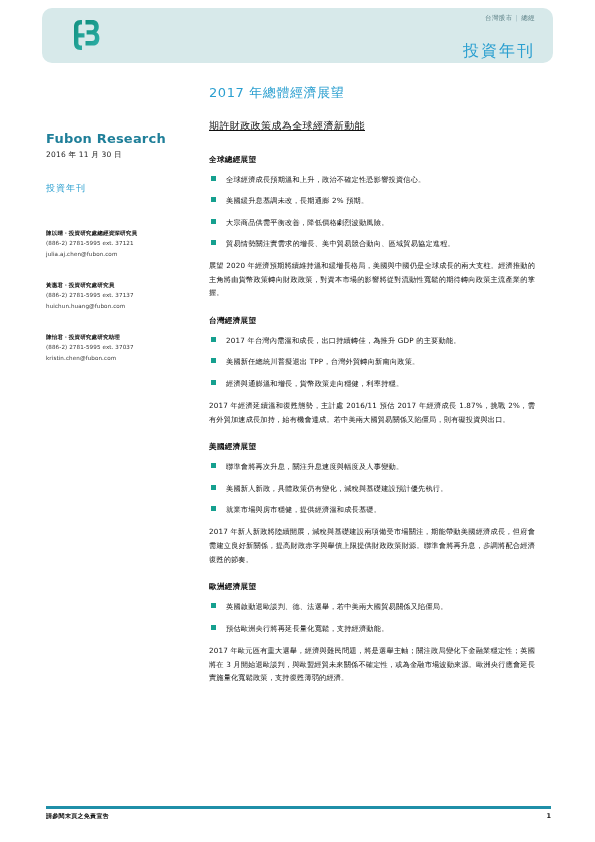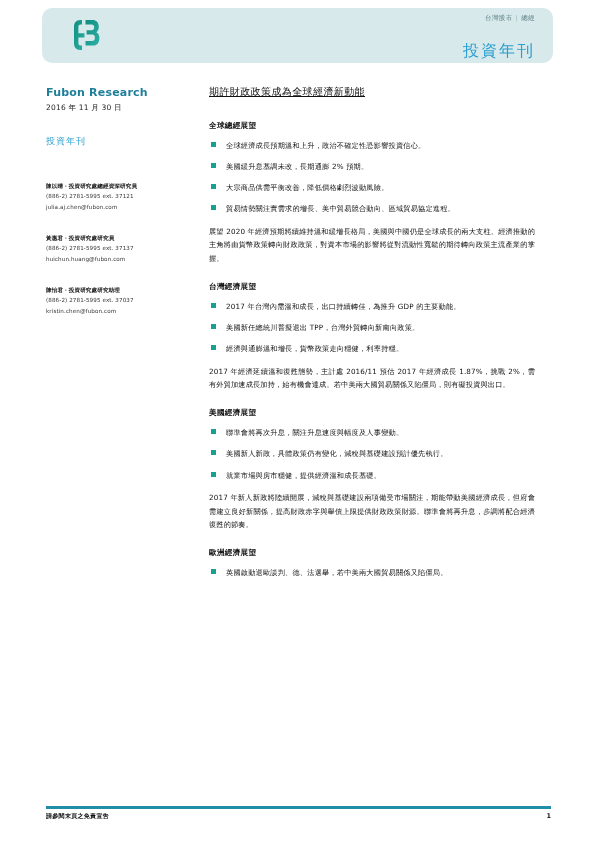--- a/index.html
+++ b/index.html
@@ -32,22 +32,23 @@
   }
   .header-kicker .sep{color:#9bb8bd;padding:0 3px;}
   .header-title{
     font-size:16px;color:#2a9fd0;letter-spacing:2px;line-height:1.35;
     margin-top:18px;white-space:nowrap;
   }
 
   
   .sidebar{position:absolute;left:46px;top:86px;width:140px;}
   .brand{
-    font-size:11px;font-weight:bold;color:#1f7f99;letter-spacing:.2px;
+    font-size:13px;font-weight:bold;color:#1f7f99;letter-spacing:.2px;
     margin-bottom:4px;
+    margin-top:45px;
   }
   .pubdate{font-size:7.5px;color:#222;letter-spacing:.2px;margin-bottom:22px;}
   .category{
     font-size:9px;color:#2a9fd0;letter-spacing:1px;margin-bottom:34px;
   }
   .analyst{margin-bottom:22px;}
   .analyst .nm{font-size:5.6px;font-weight:bold;color:#111;line-height:1.6;letter-spacing:.1px;}
   .analyst .ph{font-size:5.6px;color:#333;line-height:1.9;letter-spacing:.1px;}
   .analyst .em{font-size:5.6px;color:#333;line-height:1.9;letter-spacing:.1px;}
 
@@ -143,20 +144,21 @@
     </div>
 
     <div class="analyst">
       <div class="nm">陳怡君・投資研究處研究助理</div>
       <div class="ph">(886-2) 2781-5995 ext. 37037</div>
       <div class="em">kristin.chen@fubon.com</div>
     </div>
   </div>
 
   <div class="main">
+    <h1 class="doc-title">2017 年總體經濟展望</h1>
     <h2 class="doc-subtitle">期許財政政策成為全球經濟新動能</h2>
 
     <div class="section">
       <div class="sec-head">全球總經展望</div>
       <ul class="bullets">
         <li><span class="sq"></span><span>全球經濟成長預期溫和上升，政治不確定性恐影響投資信心。</span></li>
         <li><span class="sq"></span><span>美國緩升息基調未改，長期通膨 2% 預期。</span></li>
         <li><span class="sq"></span><span>大宗商品供需平衡改善，降低價格劇烈波動風險。</span></li>
         <li><span class="sq"></span><span>貿易情勢關注實需求的增長、美中貿易競合動向、區域貿易協定進程。</span></li>
       </ul>
@@ -180,21 +182,23 @@
         <li><span class="sq"></span><span>美國新人新政，具體政策仍有變化，減稅與基礎建設預計優先執行。</span></li>
         <li><span class="sq"></span><span>就業市場與房市穩健，提供經濟溫和成長基礎。</span></li>
       </ul>
       <p class="body">2017 年新人新政將陸續開展，減稅與基礎建設兩項備受市場關注，期能帶動美國經濟成長，但府會需建立良好新關係，提高財政赤字與舉債上限提供財政政策財源。聯準會將再升息，步調將配合經濟復甦的節奏。</p>
     </div>
 
     <div class="section">
       <div class="sec-head">歐洲經濟展望</div>
       <ul class="bullets">
         <li><span class="sq"></span><span>英國啟動退歐談判、德、法選舉，若中美兩大國貿易關係又陷僵局。</span></li>
-      </ul>
+        <li><span class="sq"></span><span>預估歐洲央行將再延長量化寬鬆，支持經濟動能。</span></li>
+      </ul>
+      <p class="body">2017 年歐元區有重大選舉，經濟與難民問題，將是選舉主軸；關注政局變化下金融業穩定性；英國將在 3 月開始退歐談判，與歐盟經貿未來關係不確定性，或為金融市場波動來源。歐洲央行應會延長實施量化寬鬆政策，支持復甦薄弱的經濟。</p>
     </div>
   </div>
 
   <div class="footer-rule"></div>
   <div class="footer">
     <div class="footer-note">請參閱末頁之免責宣告</div>
     <div class="footer-page">1</div>
   </div>
 
 </div>

